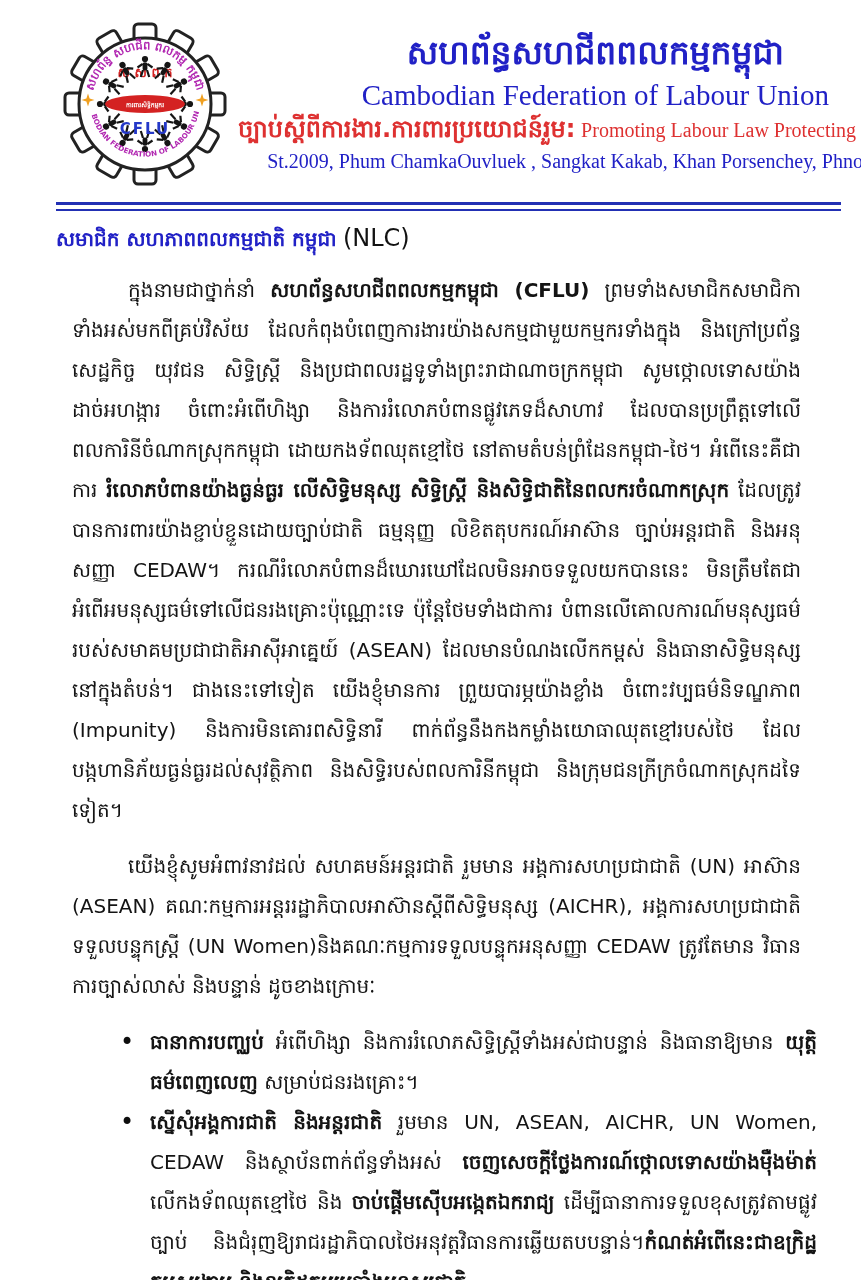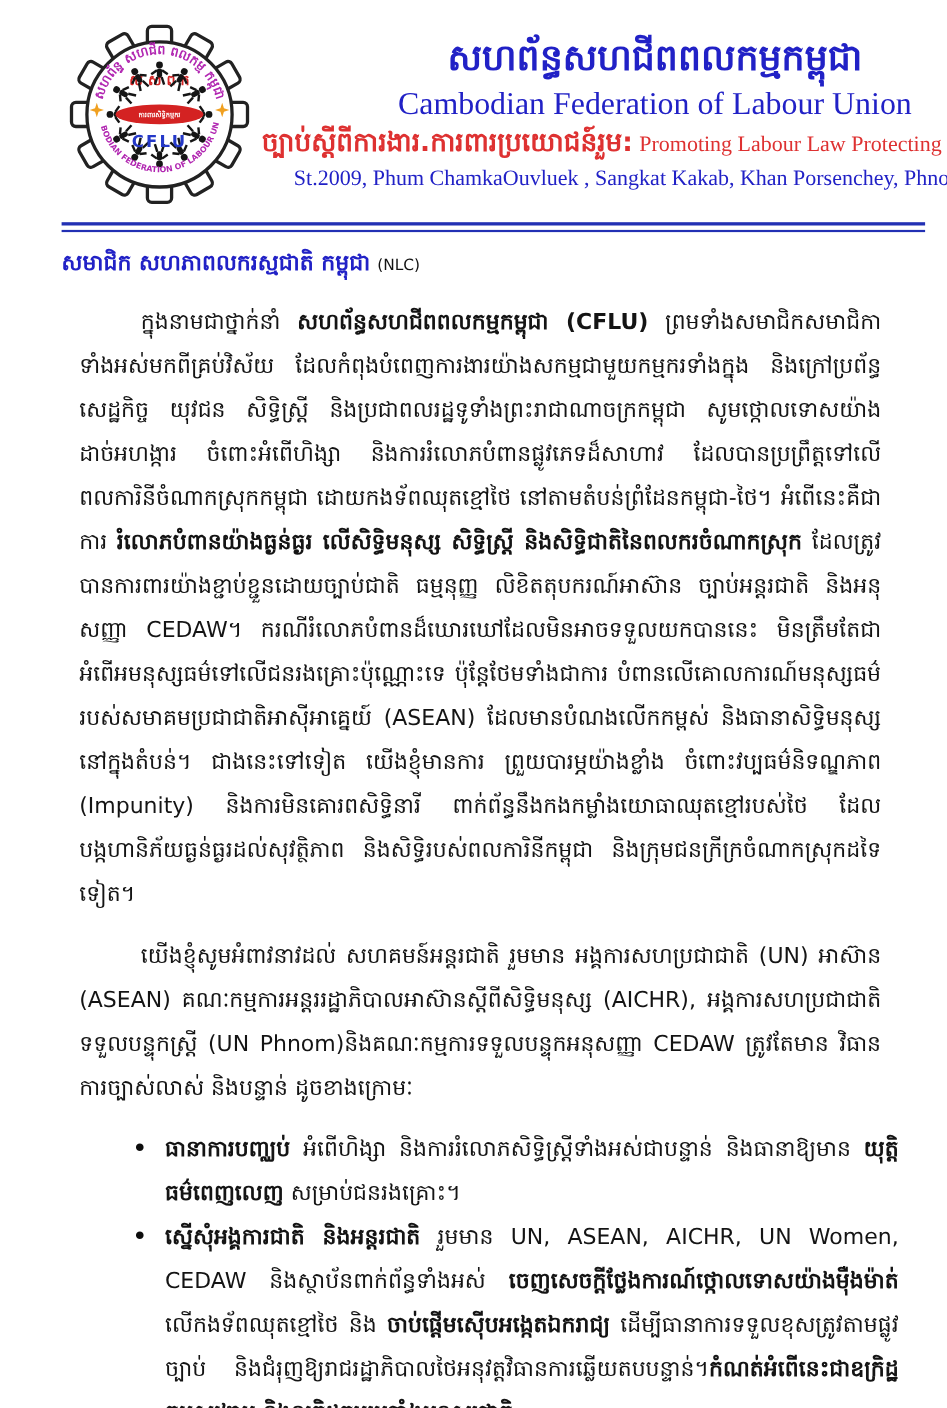--- a/index.html
+++ b/index.html
@@ -17,21 +17,21 @@
   .motto { font-size:18px; line-height:31px; color:#de3131; white-space:nowrap; }
   .motto-kh { font-weight:bold; font-size:24px; }
   .motto-en { font-family:"Liberation Serif", serif; font-size:20px; }
   .addr { color:#2121c6; font-family:"Liberation Serif", serif; font-size:20px; line-height:31px; white-space:nowrap; }
   
   .rule { margin:6px 20px 0 56px; height:4px;
           border-top:3px solid #2230b4; border-bottom:2px solid #2230b4; }
   
   .member { margin:12px 20px 0 56px; font-size:20px; line-height:30px; }
   .member-kh { color:#2121c6; font-weight:bold; }
-  .member-nlc { color:#121212; font-size:14px; }
+  .member-nlc { color:#121212; font-size:24px; }
   
   .doc-title { margin-top:14px; text-align:center; font-weight:bold;
                font-size:24px; line-height:44px; color:#0d0d0d; }
   
   .body-text { margin:8px 44px 0 56px; text-align:justify;
                font-size:20px; line-height:40px; color:#141414; }
   .para { text-indent:56px; margin:16px; }
   .b { font-weight:bold; }
   ul.points { list-style:none; margin:0; padding:0 0 0 58px; }
   ul.points li { position:relative; padding-left:36px; text-align:justify; }
@@ -121,28 +121,28 @@
         <span class="motto-kh">ច្បាប់ស្តីពីការងារ.ការពារប្រយោជន៍រួម:</span>
         <span class="motto-en">Promoting Labour Law Protecting all Benefits</span>
       </div>
       <div class="addr">St.2009, Phum ChamkaOuvluek , Sangkat Kakab, Khan Porsenchey, Phnom Penh</div>
     </div>
   </div>
 
   <div class="rule"></div>
 
   <div class="member">
-    <span class="member-kh">សមាជិក សហភាពលករស្មជាតិ កម្ពុជា</span>
+    <span class="member-kh">សមាជិក សហភាពពលកម្មជាតិ កម្ពុជា</span>
     <span class="member-nlc">(NLC)</span>
   </div>
 
 
   <div class="body-text">
     <p class="para"><span>ក្នុងនាមជាថ្នាក់នាំ </span><span class="b">សហព័ន្ធសហជីពពលកម្មកម្ពុជា (CFLU)</span><span> ព្រមទាំងសមាជិកសមាជិកាទាំងអស់មកពីគ្រប់វិស័យ ដែលកំពុងបំពេញការងារយ៉ាងសកម្មជាមួយកម្មករទាំងក្នុង និងក្រៅប្រព័ន្ធសេដ្ឋកិច្ច យុវជន សិទ្ធិស្រ្តី និងប្រជាពលរដ្ឋទូទាំងព្រះរាជាណាចក្រកម្ពុជា សូមថ្កោលទោសយ៉ាងដាច់អហង្ការ ចំពោះអំពើហិង្សា និងការរំលោភបំពានផ្លូវភេទដ៏សាហាវ ដែលបានប្រព្រឹត្តទៅលើ ពលការិនីចំណាកស្រុកកម្ពុជា ដោយកងទ័ពឈុតខ្មៅថៃ នៅតាមតំបន់ព្រំដែនកម្ពុជា-ថៃ។ អំពើនេះគឺជាការ </span><span class="b">រំលោភបំពានយ៉ាងធ្ងន់ធ្ងរ លើសិទ្ធិមនុស្ស សិទ្ធិស្រ្តី និងសិទ្ធិជាតិនៃពលករចំណាកស្រុក</span><span> ដែលត្រូវបានការពារយ៉ាងខ្ជាប់ខ្ជួនដោយច្បាប់ជាតិ ធម្មនុញ្ញ លិខិតតុបករណ៍អាស៊ាន ច្បាប់អន្តរជាតិ និងអនុសញ្ញា CEDAW។ ករណីរំលោភបំពានដ៏ឃោរឃៅដែលមិនអាចទទួលយកបាននេះ មិនត្រឹមតែជាអំពើអមនុស្សធម៌ទៅលើជនរងគ្រោះប៉ុណ្ណោះទេ ប៉ុន្តែថែមទាំងជាការ បំពានលើគោលការណ៍មនុស្សធម៌ របស់សមាគមប្រជាជាតិអាស៊ីអាគ្នេយ៍ (ASEAN) ដែលមានបំណងលើកកម្ពស់ និងធានាសិទ្ធិមនុស្សនៅក្នុងតំបន់។ ជាងនេះទៅទៀត យើងខ្ញុំមានការ ព្រួយបារម្ភយ៉ាងខ្លាំង ចំពោះវប្បធម៌និទណ្ឌភាព (Impunity) និងការមិនគោរពសិទ្ធិនារី ពាក់ព័ន្ធនឹងកងកម្លាំងយោធាឈុតខ្មៅរបស់ថៃ ដែលបង្កហានិភ័យធ្ងន់ធ្ងរដល់សុវត្ថិភាព និងសិទ្ធិរបស់ពលការិនីកម្ពុជា និងក្រុមជនក្រីក្រចំណាកស្រុកដទៃទៀត។</span></p>
-    <p class="para"><span>យើងខ្ញុំសូមអំពាវនាវដល់ សហគមន៍អន្តរជាតិ រួមមាន អង្គការសហប្រជាជាតិ (UN) អាស៊ាន (ASEAN) គណៈកម្មការអន្តររដ្ឋាភិបាលអាស៊ានស្តីពីសិទ្ធិមនុស្ស (AICHR), អង្គការសហប្រជាជាតិទទួលបន្ទុកស្រ្តី (UN Phnom)និងគណៈកម្មការទទួលបន្ទុកអនុសញ្ញា CEDAW ត្រូវតែមាន វិធានការច្បាស់លាស់ និងបន្ទាន់ ដូចខាងក្រោមៈ</span></p>
+    <p class="para"><span>យើងខ្ញុំសូមអំពាវនាវដល់ សហគមន៍អន្តរជាតិ រួមមាន អង្គការសហប្រជាជាតិ (UN) អាស៊ាន (ASEAN) គណៈកម្មការអន្តររដ្ឋាភិបាលអាស៊ានស្តីពីសិទ្ធិមនុស្ស (AICHR), អង្គការសហប្រជាជាតិទទួលបន្ទុកស្រ្តី (UN Women)និងគណៈកម្មការទទួលបន្ទុកអនុសញ្ញា CEDAW ត្រូវតែមាន វិធានការច្បាស់លាស់ និងបន្ទាន់ ដូចខាងក្រោមៈ</span></p>
     <ul class="points">
       <li><span class="b">ធានាការបញ្ឈប់</span><span> អំពើហិង្សា និងការរំលោភសិទ្ធិស្រ្តីទាំងអស់ជាបន្ទាន់ និងធានាឱ្យមាន </span><span class="b">យុត្តិធម៌ពេញលេញ</span><span> សម្រាប់ជនរងគ្រោះ។</span></li>
       <li><span class="b">ស្នើសុំអង្គការជាតិ និងអន្តរជាតិ</span><span> រួមមាន UN, ASEAN, AICHR, UN Women, CEDAW និងស្ថាប័នពាក់ព័ន្ធទាំងអស់ </span><span class="b">ចេញសេចក្តីថ្លែងការណ៍ថ្កោលទោសយ៉ាងម៉ឺងម៉ាត់</span><span> លើកងទ័ពឈុតខ្មៅថៃ និង </span><span class="b">ចាប់ផ្តើមស៊ើបអង្កេតឯករាជ្យ</span><span> ដើម្បីធានាការទទួលខុសត្រូវតាមផ្លូវច្បាប់ និងជំរុញឱ្យរាជរដ្ឋាភិបាលថៃអនុវត្តវិធានការឆ្លើយតបបន្ទាន់។</span><span class="b">កំណត់អំពើនេះជាឧក្រិដ្ឋកម្មសង្គ្រាម និងឧក្រិដ្ឋកម្មប្រឆាំងមនុស្សជាតិ</span></li>
 
     </ul>
   </div>
 
 </div>
 
 </body></html>

